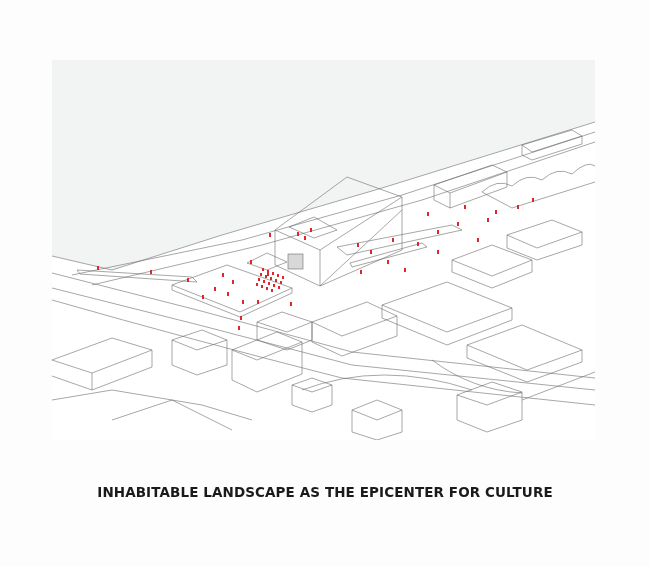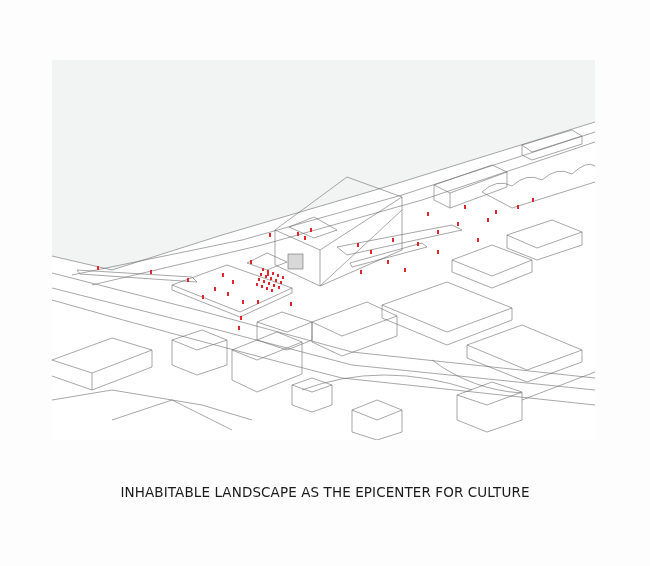--- a/index.html
+++ b/index.html
@@ -1,20 +1,20 @@
 <!DOCTYPE html>
 <html><head>
   <meta charset="utf-8">
   <style>
     html, body { margin: 0; padding: 0; }
     body { width: 650px; height: 566px; background: #fdfdfd; position: relative; overflow: hidden; }
     .figure { position: absolute; left: 52px; top: 60px; width: 543px; height: 380px; background: #ffffff; overflow: hidden; }
     .figure svg { display: block; }
     .caption { position: absolute; left: 0; width: 650px; top: 484px; text-align: center;
-      font-family: "DejaVu Sans", sans-serif; font-weight: normal; font-size: 13.5px; letter-spacing: 0.1px; color: #1a1a1a; }
+      font-family: "DejaVu Sans", sans-serif; font-weight: bold; font-size: 13.5px; letter-spacing: 0.1px; color: #1a1a1a; }
   </style>
 </head>
 <body>
 
 <div class="figure">
   <svg width="543" height="380" viewBox="0 0 543 380">
 
     <polygon points="0,0 543,0 543,62 330,128 170,175 60,210 0,196" fill="#f2f3f3"></polygon>
     <g fill="none" stroke="#6b6b6b" stroke-width="0.6">
 

